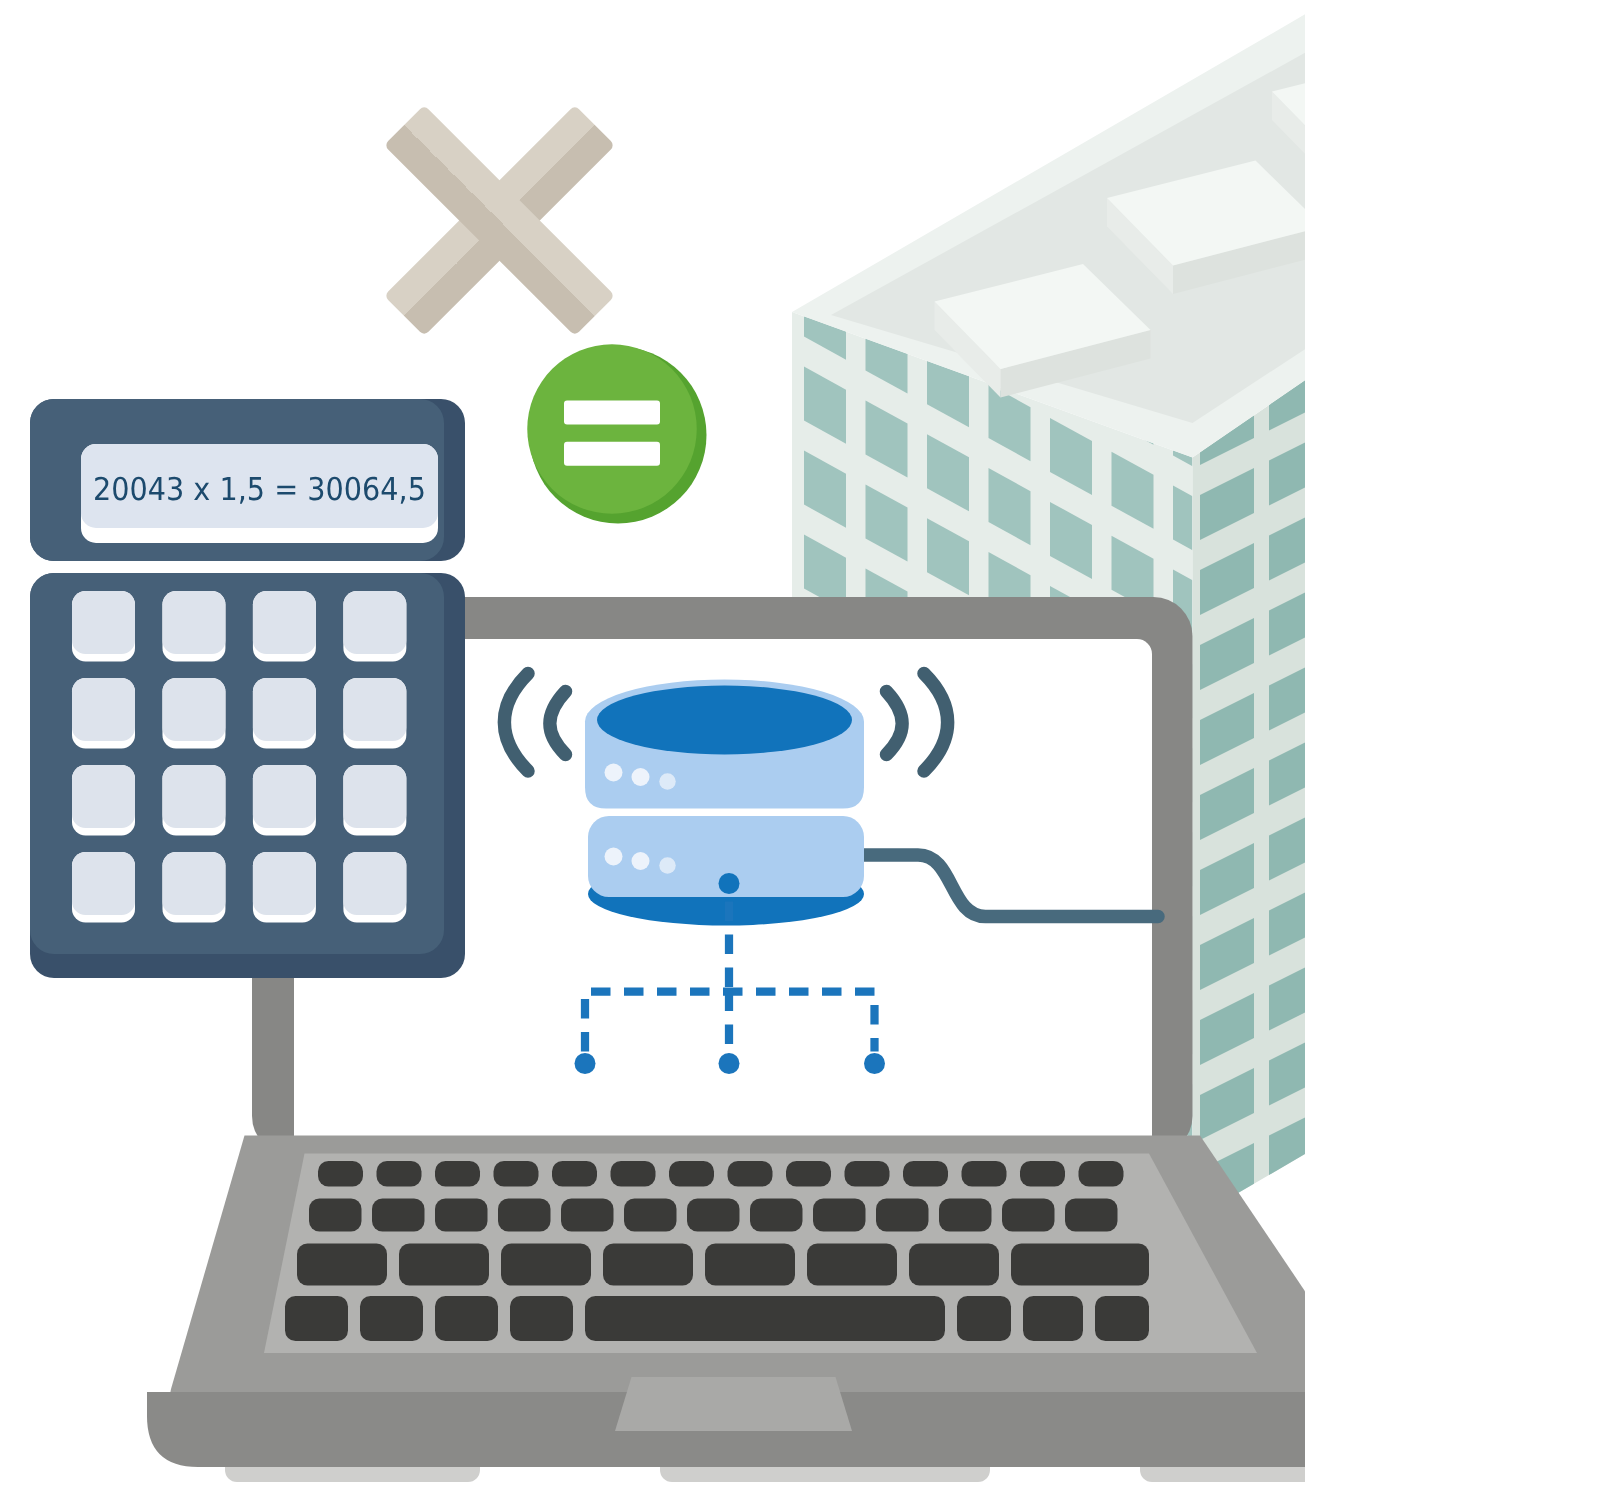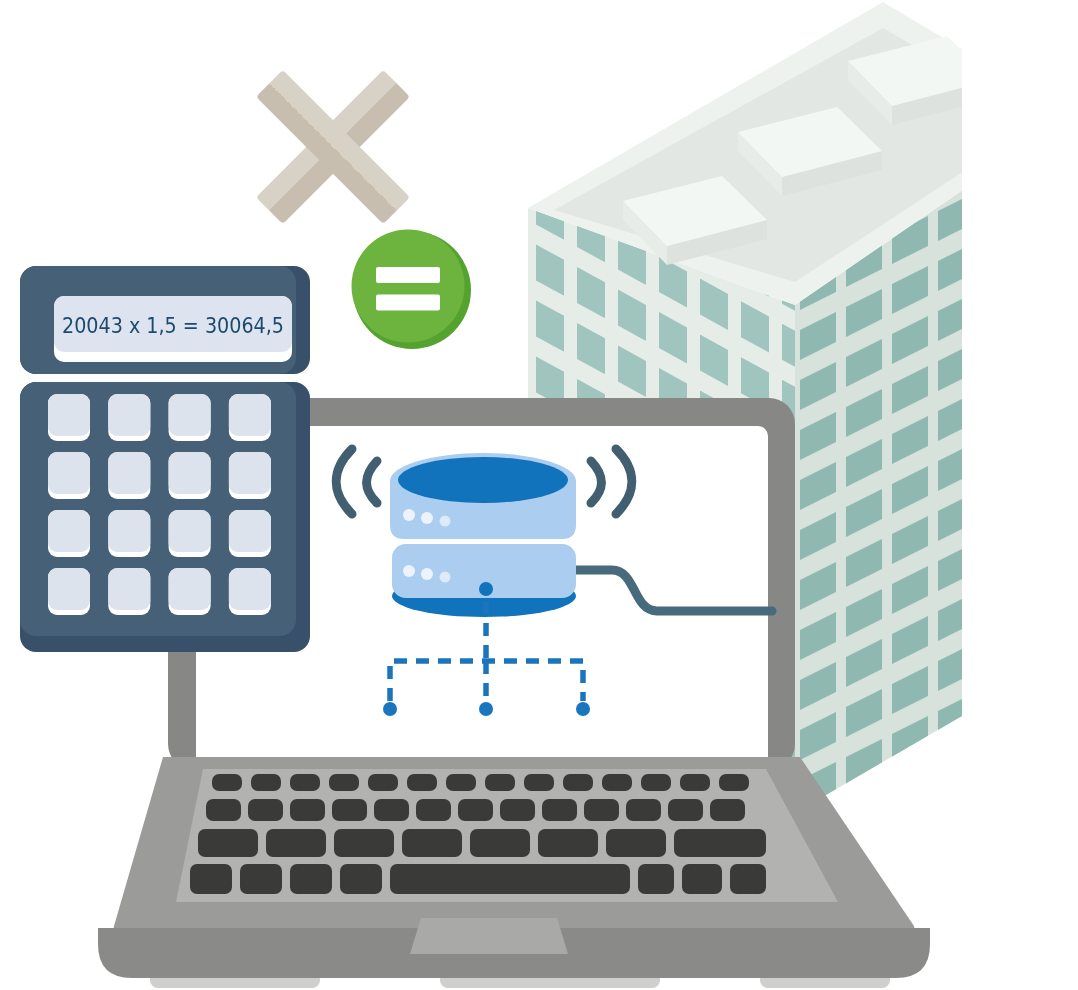--- a/index.html
+++ b/index.html
@@ -1,16 +1,16 @@
 <!DOCTYPE html>
 <html><head>
 <meta charset="utf-8">
 <style>
   html,body{margin:0;padding:0;background:#ffffff;}
-  .stage{width:962px;height:990px;position:relative;overflow:hidden;background:#fff;}
+  .stage{width:870px;height:990px;position:relative;overflow:hidden;background:#fff;}
   svg{display:block;}
   text{font-family:"DejaVu Sans","Liberation Sans",sans-serif;}
 </style>
 </head>
 <body>
 
 <div class="stage">
 <svg width="1078" height="990" viewBox="0 0 1078 990">
   <defs>
     <clipPath id="clipFaceL">

